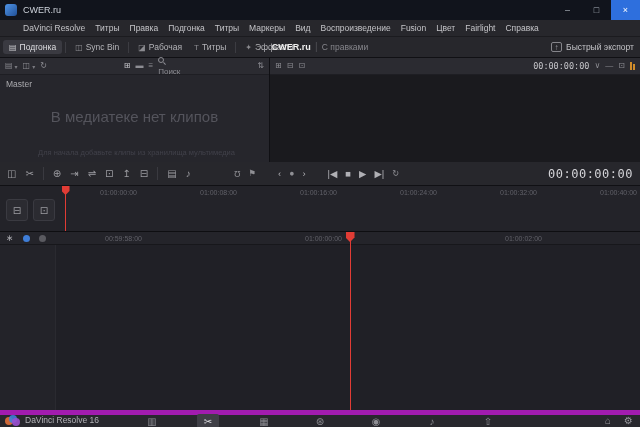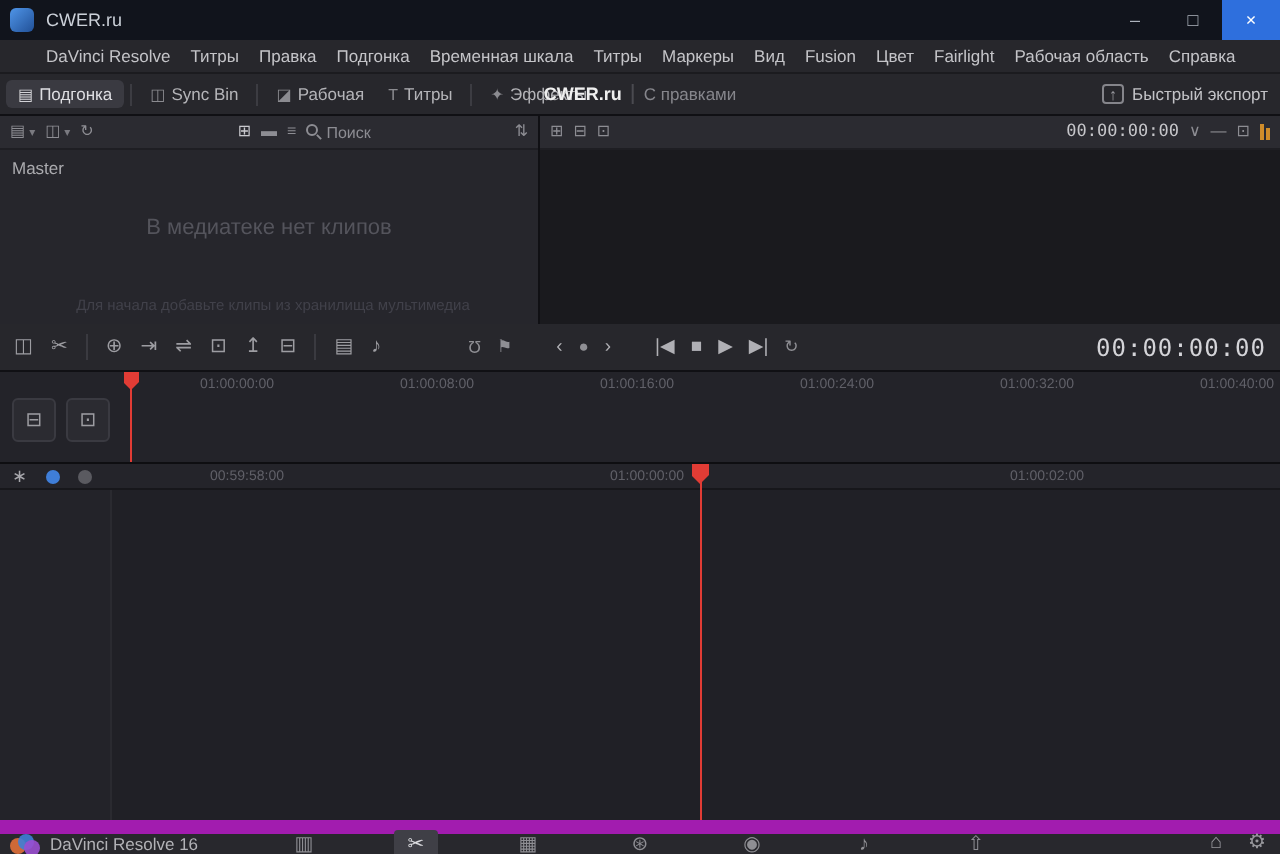--- a/index.html
+++ b/index.html
@@ -35,26 +35,26 @@
   .export-ic { font-size:8px; color:#9a9aa0; border:1px solid #85858b; border-radius:2px; width:11px; height:10px; line-height:9px; text-align:center; }
   .export-label { font-size:8.5px; color:#c2c2c6; }
   
   .panes { position:absolute; top:58px; left:0; right:0; height:104px; display:flex; }
   .media-pool { width:270px; background:#26262c; border-right:1px solid #101014; position:relative; display:flex; flex-direction:column; }
   .panel-toolbar { height:17px; background:#2b2b31; border-bottom:1px solid #1e1e23; display:flex; align-items:center; padding:0 5px; gap:5px; flex:0 0 auto; }
   .pic { font-size:8px; color:#8d8d93; line-height:1; }
   .pic.bright { color:#c9c9ce; }
   .caret { font-size:6px; color:#7a7a80; margin-left:-3px; }
   .spacer { flex:1; }
-  .search-wrap { display:flex; align-items:flex-start; gap:4px; }
+  .search-wrap { display:flex; align-items:flex-start; gap:4px;flex-direction:column; }
   .mag { width:6px; height:6px; border:1px solid #8d8d93; border-radius:50%; position:relative; }
   .mag::after { content:''; position:absolute; width:3px; height:1px; background:#8d8d93; transform:rotate(45deg); left:4px; top:5px; }
   .search-label { font-size:8px; color:#8d8d93; }
   .bin-name { position:absolute; top:21px; left:6px; font-size:8.5px; color:#ababaf; }
-  .mp-empty-title { position:absolute; top:50px; left:0; right:0; text-align:center; font-size:11px; color:#54545c; }
+  .mp-empty-title { position:absolute; top:50px; left:0; right:0; text-align:center; font-size:15px; color:#54545c; }
   .mp-empty-hint { position:absolute; bottom:5px; left:4px; right:0; text-align:center; font-size:7.5px; color:#41414a; }
   .viewer { flex:1; background:#1c1c21; position:relative; display:flex; flex-direction:column; }
   .tc-small { font-size:8.5px; font-family:"DejaVu Sans Mono", monospace; color:#c6c6ca; }
   .meters { display:flex; gap:1px; align-items:flex-end; }
   .meters i { width:2px; background:#cf8c2a; display:block; }
   .meters i:first-child { height:8px; }
   .meters i:last-child { height:6px; }
   .viewer-body { flex:1; background:#1a1a1e; }
   
   .edit-bar { position:absolute; top:162px; left:0; right:0; height:24px; background:#27272c; border-bottom:1px solid #101014; }
@@ -81,21 +81,21 @@
   .tl-ruler { position:absolute; top:0; left:0; right:0; height:13px; background:#24242a; border-bottom:1px solid #17171b; }
   .tl-left-icons { position:absolute; left:6px; top:0; height:13px; display:flex; align-items:center; gap:9px; z-index:2; }
   .palette { font-size:9px; color:#a7a7ac; line-height:1; }
   .dot { width:7px; height:7px; border-radius:50%; }
   .dot.blue { background:#3f7ed8; }
   .dot.gray { background:#5a5a60; }
   .tl-headers { position:absolute; left:0; top:13px; bottom:0; width:56px; background:#232329; border-right:1px solid #2a2a30; }
   .main-ph { left:350px; top:0; bottom:0; }
   .main-ph .ph-flag { width:9px; height:10px; left:-4.5px; }
   
-  .statusbar { position:absolute; left:0; right:0; bottom:0; height:17px; background:#28282d; border-top:7px solid #a21caf; display:flex; }
+  .statusbar { position:absolute; left:0; right:0; bottom:0; height:17px; background:#28282d; border-top:5px solid #a21caf; display:flex; }
   .logo { position:relative; width:15px; height:12px; margin-left:5px; flex:0 0 auto; }
   .logo i { position:absolute; width:8px; height:8px; border-radius:50%; opacity:.9; }
   .logo .c1 { background:#e0703a; left:0; top:2px; }
   .logo .c2 { background:#3f7ed8; left:4px; top:0; }
   .logo .c3 { background:#9a4fd0; left:7px; top:3px; }
   .app-name { margin-left:5px; font-size:8.5px; color:#b2b2b6; white-space:nowrap; }
   .pages { position:absolute; left:50%; transform:translateX(-50%); display:flex; gap:34px; height:100%; align-items:center; }
   .page { position:relative; width:22px; height:14px; display:flex; align-items:center; justify-content:center; font-size:10px; color:#8e8e93; }
   .page.active { background:#3f3f46; border-radius:2px; color:#dcdce0; }
   .page.active::after { content:''; position:absolute; left:1px; right:1px; bottom:-2px; height:2px; background:#e13c35; }
@@ -115,28 +115,27 @@
       <div class="win-btn">□</div>
       <div class="win-btn close">×</div>
     </div>
   </div>
 
   <div class="menubar">
     <span class="menu-item">DaVinci Resolve</span>
     <span class="menu-item">Титры</span>
     <span class="menu-item">Правка</span>
     <span class="menu-item">Подгонка</span>
-    <span class="menu-item">Временная шкала</span>
     <span class="menu-item">Титры</span>
     <span class="menu-item">Маркеры</span>
     <span class="menu-item">Вид</span>
+    <span class="menu-item">Воспроизведение</span>
     <span class="menu-item">Fusion</span>
     <span class="menu-item">Цвет</span>
     <span class="menu-item">Fairlight</span>
-    <span class="menu-item">Рабочая область</span>
     <span class="menu-item">Справка</span>
   </div>
 
   <div class="ribbon">
     <div class="ribbon-left">
       <div class="rbtn active">
         <span class="ric">▤</span>
         <span>Подгонка</span>
       </div>
       <div class="rsep"></div>

